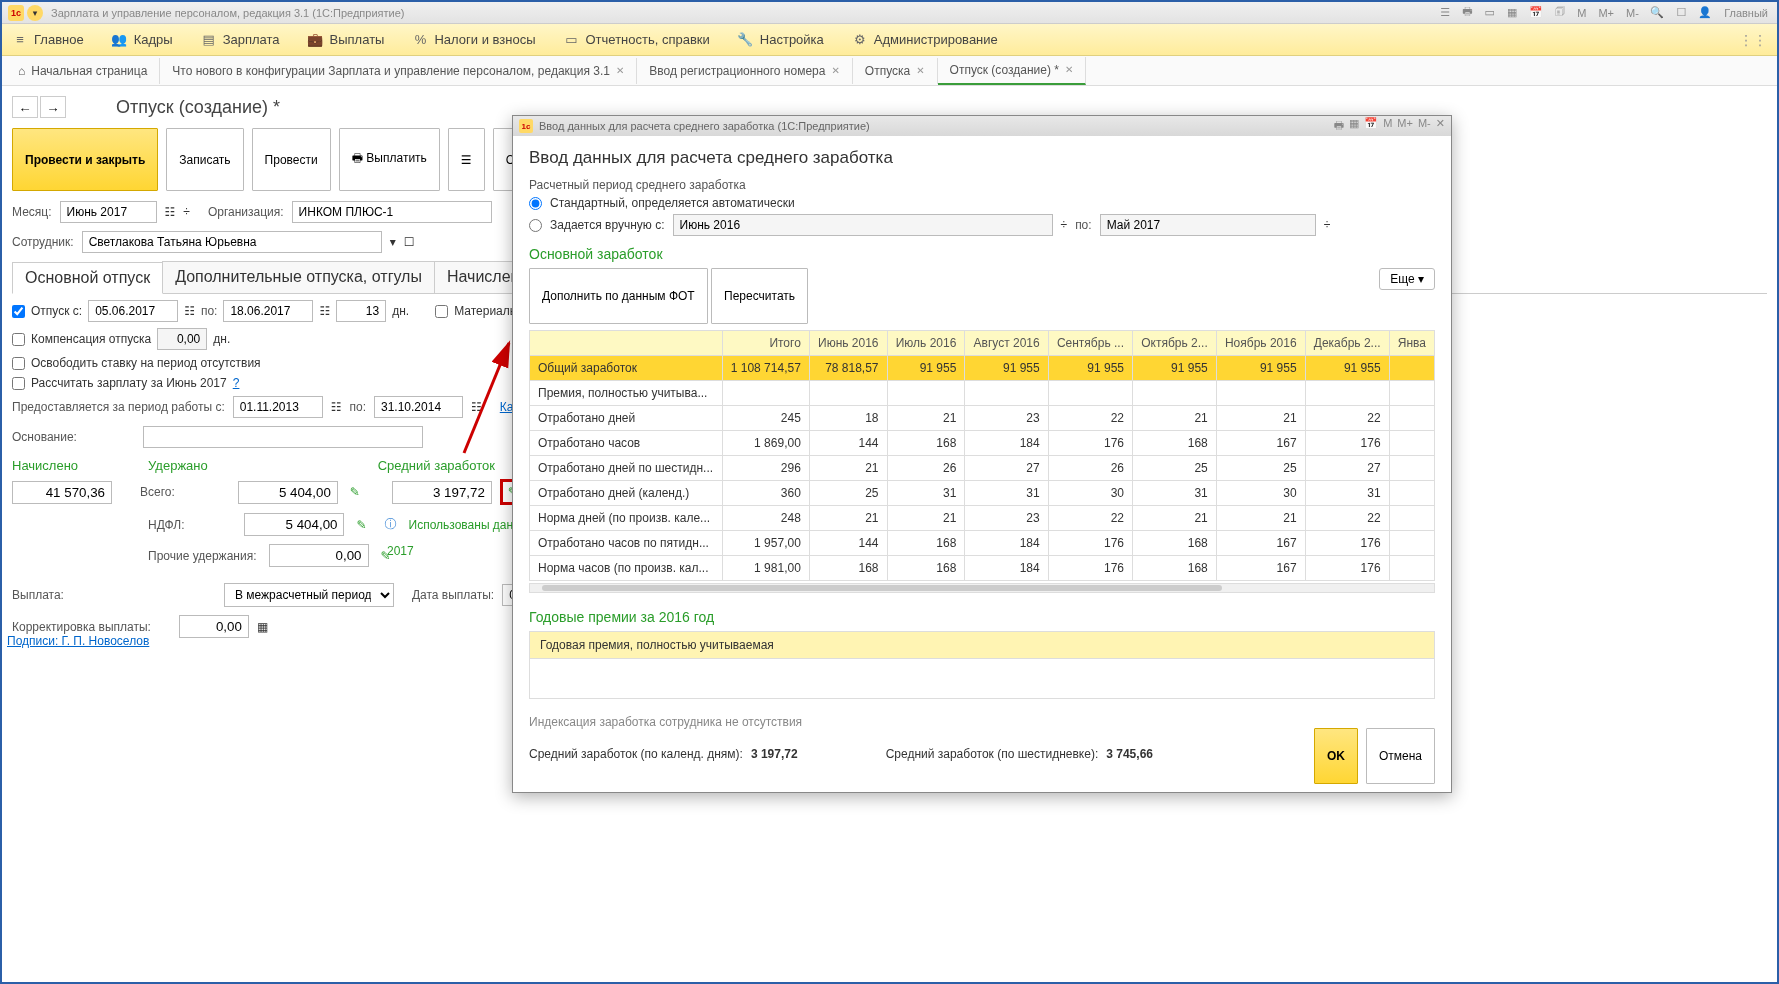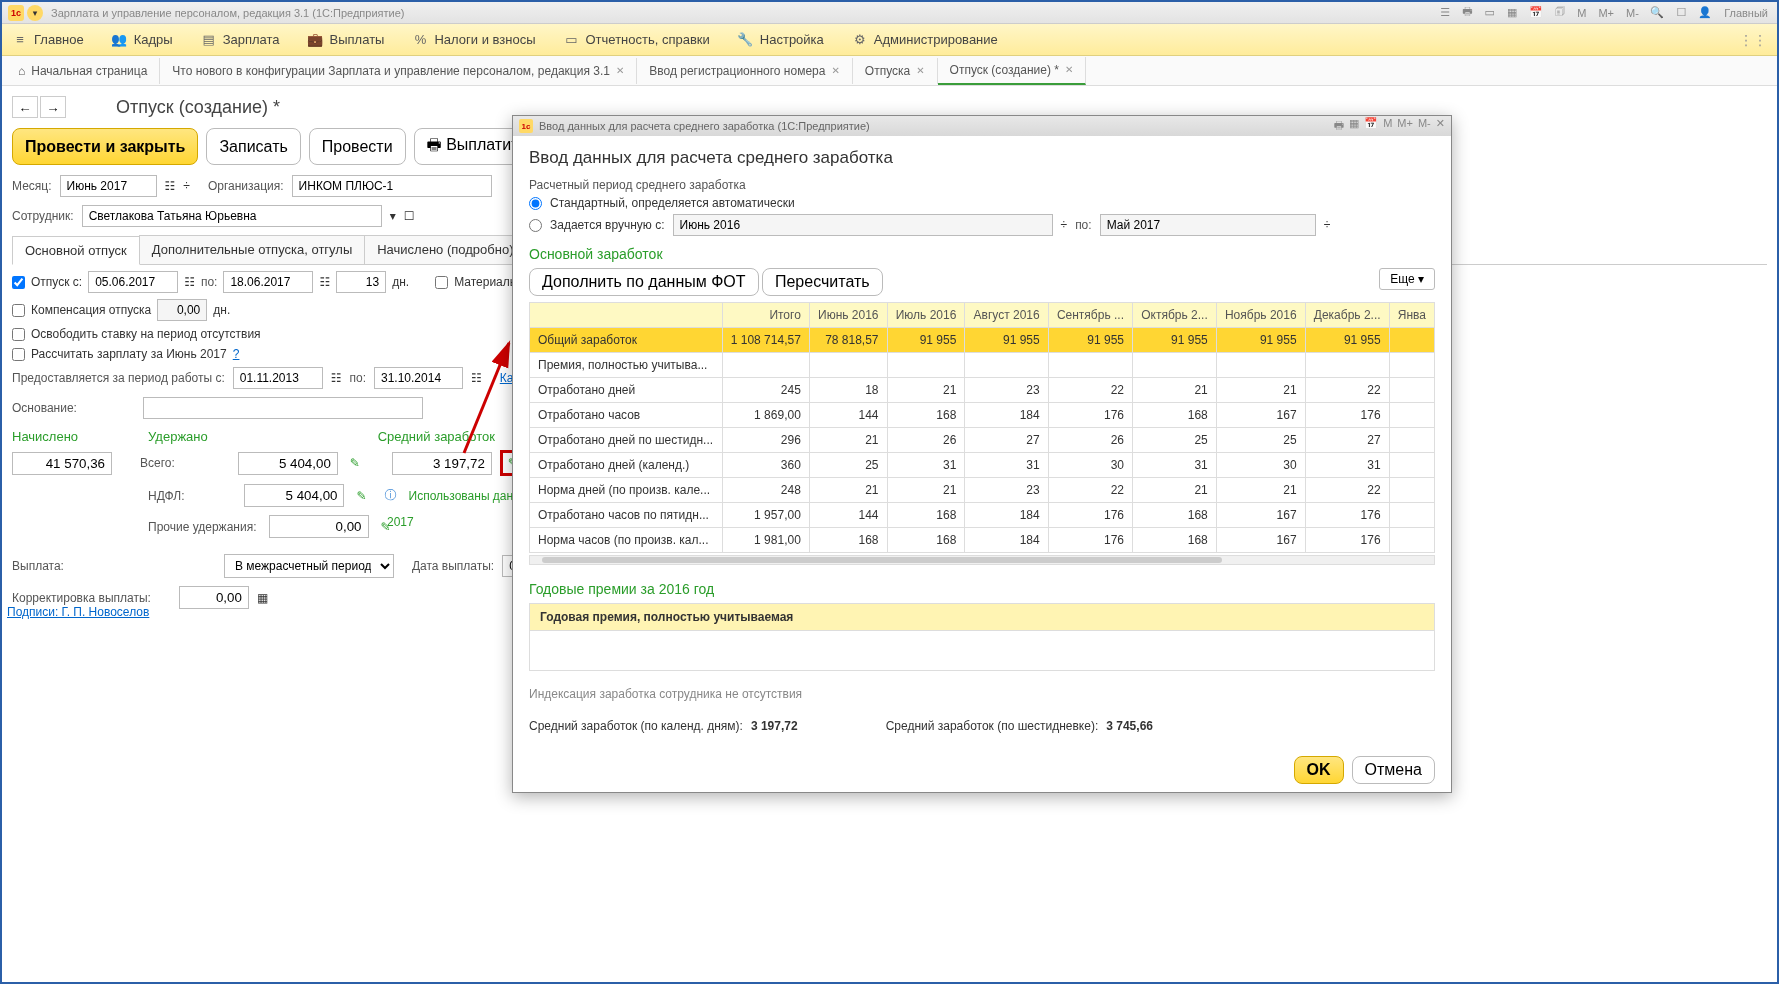--- a/index.html
+++ b/index.html
@@ -17,28 +17,28 @@
 .tabbar { background: #fafafa; height: 30px; display: flex; align-items: center; border-bottom: 1px solid #ddd; padding: 0 4px; }
 .tab { padding: 6px 12px; border-right: 1px solid #ddd; color: #555; cursor: pointer; display:flex;align-items:center;gap:6px; font-size:12px; }
 .tab.active { border-bottom: 2px solid #3a9d3a; }
 .tab .close { color:#999; font-size:10px; }
 .content { position: relative; padding: 6px 10px; }
 .toprow { display:flex; align-items:center; gap:10px; margin:4px 0 10px; }
 .back-fwd { display:flex; gap:2px; }
 .back-fwd button { width:26px; height:22px; border:1px solid #ccc; background:#fff; cursor:pointer; }
 .page-title { font-size: 18px; color:#444; margin-left:40px; }
 .toolbar { display:flex; gap:8px; margin-bottom:10px; }
-.btn { border:1px solid #bbb; background:#fff; padding:4px 12px; cursor:pointer; border-radius:8px; font-size:16px; }
+.btn { border:1px solid #bbb; background:#fff; padding:20px 12px; cursor:pointer; border-radius:1px; font-size:12px; }
 .btn.primary { background:linear-gradient(#ffe680,#ffd633); border-color:#d4a800; font-weight:bold; }
 .row { display:flex; align-items:center; gap:8px; margin-bottom:8px; font-size:12px; }
 .label { color:#555; }
 .input { border:1px solid #bbb; padding:3px 6px; background:#fff; font-size:12px; }
 .input.ro { background:#f5f5f5; }
 .tabs2 { display:flex; border-bottom:1px solid #ccc; margin-bottom:6px; }
-.tab2 { padding:6px 12px; border:1px solid #ccc; border-bottom:none; margin-right:-1px; background:#f8f8f8; cursor:pointer; font-size:13px; }
+.tab2 { padding:6px 12px; border:1px solid #ccc; border-bottom:none; margin-right:-1px; background:#f8f8f8; cursor:pointer; font-size:16px; }
 .tab2.active { background:#fff; border-bottom:1px solid #fff; position:relative; top:1px; }
 .checkbox-row { display:flex; align-items:center; gap:6px; margin:6px 0; }
 .link { color:#0066cc; text-decoration:underline; cursor:pointer; }
 .green { color:#2a9d2a; }
 .num-input { text-align:right; border:1px solid #bbb; padding:3px 6px; width:100px; }
 .pencil { color:#2a9d2a; cursor:pointer; padding:0 4px; }
 .red-box { border:3px solid #c00; width:26px; height:26px; display:inline-flex; align-items:center; justify-content:center; }
 .red-arrow { position:absolute; pointer-events:none; }
 .section-head { display:flex; align-items:baseline; gap:40px; margin:10px 0 6px; }
 .section-head span.h { color:#2a9d2a; font-size:13px; }
@@ -50,21 +50,21 @@
 .dialog-h1 { font-size:17px; margin-bottom:10px; }
 .radio-row { display:flex; align-items:center; gap:8px; margin:4px 0; }
 .radio { width:13px; height:13px; }
 .table { border:1px solid #ddd; margin-top:6px; width:100%; border-collapse:collapse; font-size:12px; }
 .table th { background:#fef9c3; border:1px solid #ddd; padding:5px 8px; font-weight:normal; color:#555; text-align:right; }
 .table th:first-child { text-align:left; }
 .table td { border:1px solid #ddd; padding:5px 8px; text-align:right; }
 .table td:first-child { text-align:left; }
 .table tr.hl td { background:#ffd633; }
 .more-btn { border:1px solid #bbb; padding:3px 10px; background:#fff; cursor:pointer; font-size:12px; float:right; border-radius:3px; }
-.year-bonus { border:1px solid #ddd; background:#fff4b3; padding:6px 10px; margin-top:6px;font-weight:bold; }
+.year-bonus { border:1px solid #ddd; background:#fff4b3; padding:6px 10px; margin-top:6px; }
 .dialog-footer { display:flex; gap:8px; justify-content:flex-end; padding:8px 16px; position:absolute; bottom:0; right:0; }
 .dialog-footer .btn.ok { background:linear-gradient(#ffe680,#ffd633); border-color:#d4a800; font-weight:bold; }
 .scroll-h { height:10px; background:#f0f0f0; border:1px solid #ddd; margin-top:2px; position:relative; }
 .scroll-h::after { content:''; position:absolute; left:12px; top:1px; width:680px; height:6px; background:#ccc; border-radius:3px; }
 .sig { position:absolute; bottom:4px; left:5px; }
 </style>
 </head>
 <body>
 
 <div class="titlebar">

